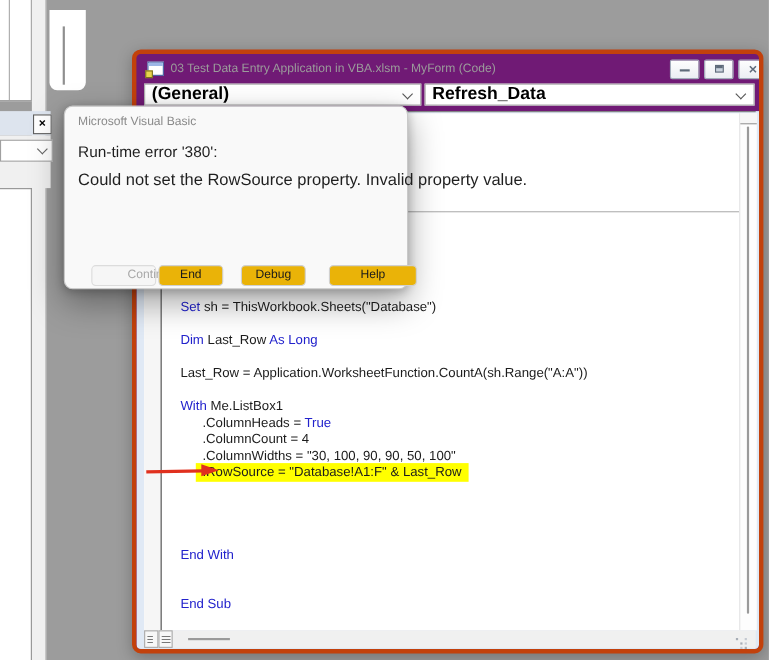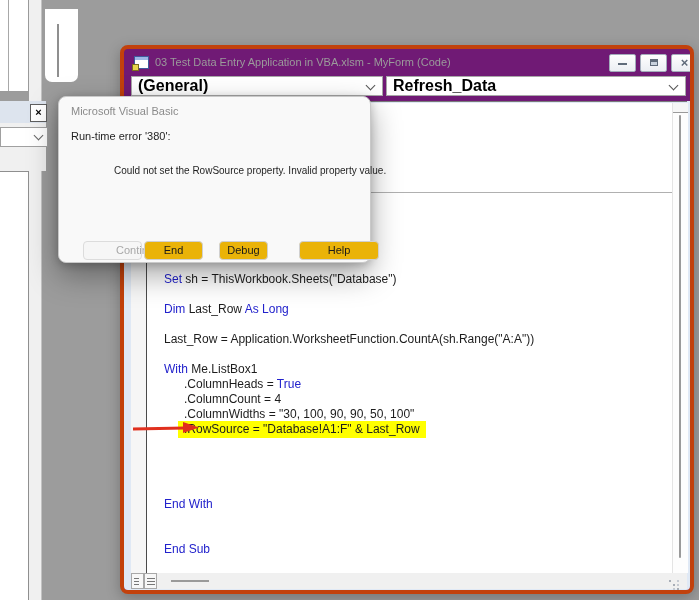--- a/index.html
+++ b/index.html
@@ -76,22 +76,22 @@
   .hs-thumb{position:absolute;left:40px;top:7px;width:38px;height:2px;background:#9a9a9a;}
   .grip{position:absolute;left:545px;top:479px;width:12px;height:12px;}
   .grip i{position:absolute;width:2px;height:2px;background:#a7adb6;
     box-shadow:4px 4px 0 #a7adb6, 8px 8px 0 #a7adb6, 8px 4px 0 #c5cad2, 4px 8px 0 #c5cad2, 8px 0 0 #c5cad2;}
 
   
   #dialog{left:58px;top:96px;width:313px;height:167px;background:#f9f9f9;
     border:1px solid #c9c9c9;border-radius:8px;box-sizing:border-box;
     box-shadow:0 12px 30px rgba(0,0,0,0.35), 0 2px 8px rgba(0,0,0,0.2);z-index:50;}
   .dlg-title{left:12px;top:8px;font-size:11px;color:#8b8b8b;}
-  .dlg-msg1{left:12px;top:33px;font-size:11px;color:#1f1f1f;}
-  .dlg-msg2{left:12px;top:68px;font-size:10px;color:#1f1f1f;white-space:nowrap;margin-left:43px;}
+  .dlg-msg1{left:12px;top:33px;font-size:14px;color:#1f1f1f;}
+  .dlg-msg2{left:12px;top:58px;font-size:15px;color:#1f1f1f;white-space:nowrap;}
   .dlg-btn{position:absolute;top:144px;height:19px;background:#eab308;border:1px solid #d0d0d0;
     border-radius:4px;box-sizing:border-box;font-size:11px;color:#1a1a1a;text-align:center;line-height:17px;}
   .dlg-btn.disabled{color:#a8a8a8;background:#f6f6f6;border-color:#dcdcdc;}
 </style>
 </head>
 <body>
 
 <div id="screen">
 
   <div class="abs panel-top">
@@ -176,18 +176,18 @@
     </div>
   </div>
 
   <div class="abs" id="dialog">
     <div class="abs dlg-title">Microsoft Visual Basic</div>
     <div class="abs dlg-msg1">Run-time error '380':</div>
     <div class="abs dlg-msg2">Could not set the RowSource property. Invalid property value.</div>
     <div id="dialog-buttons">
         <div class="dlg-btn disabled" style="left: 24px; width: 59px; padding-left: 32px;">Continue</div>
         <div class="dlg-btn" style="left: 85px; width: 59px;">End</div>
-        <div class="dlg-btn" style="left: 160px; width: 49px;">Debug</div>
+        <div class="dlg-btn" style="left: 160px; width: 59px;">Debug</div>
         <div class="dlg-btn" style="left: 240px; width: 80px;">Help</div>
       </div>
   </div>
 
 </div>
 
 </body></html>

